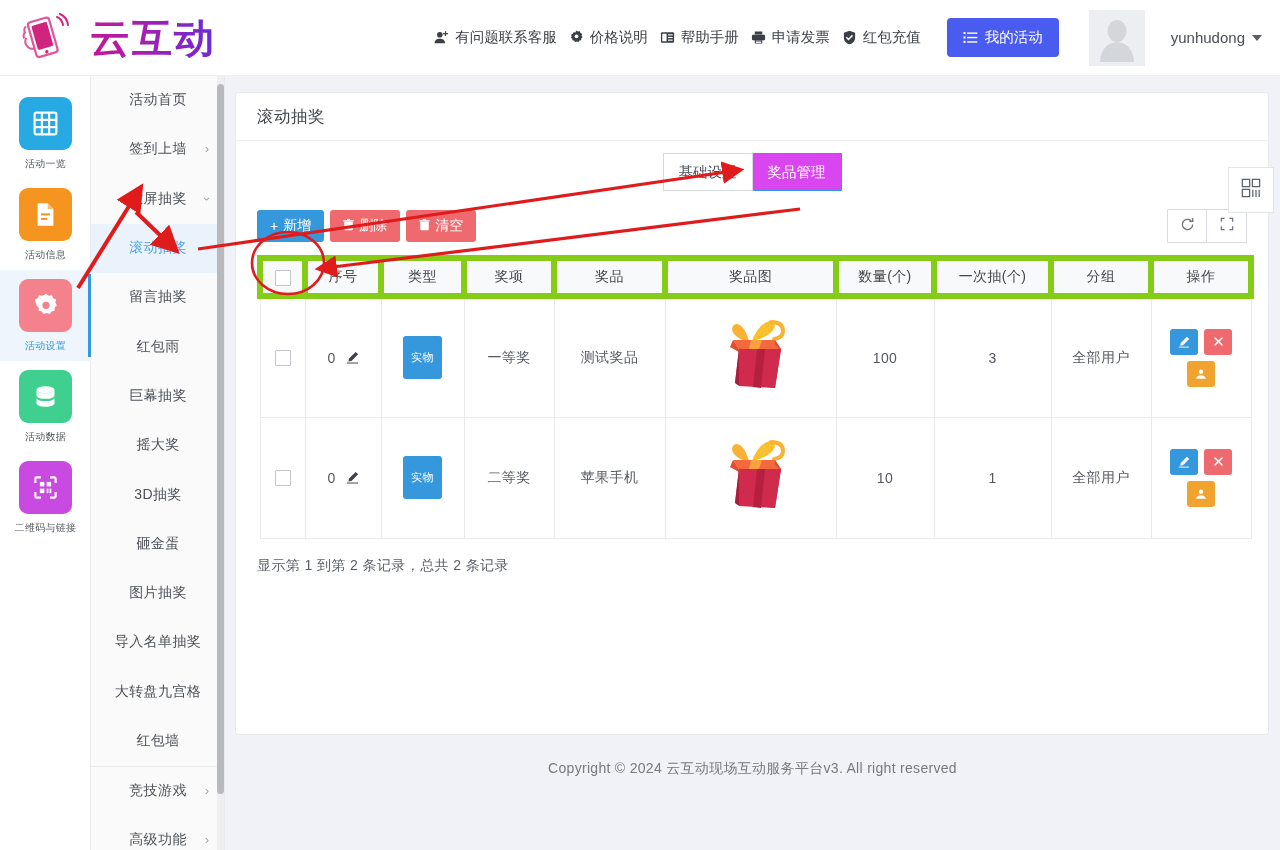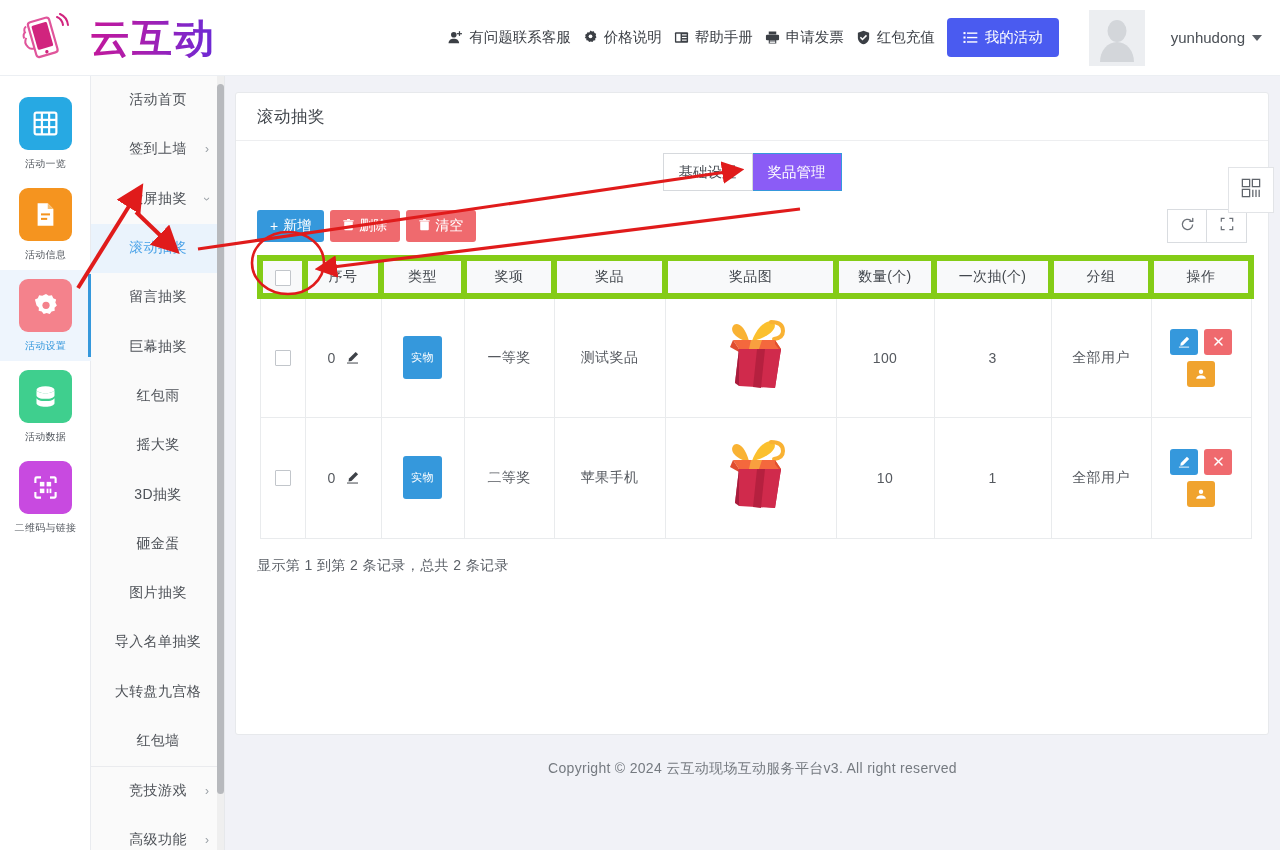--- a/index.html
+++ b/index.html
@@ -38,21 +38,21 @@
   }
   .topnav-item {
     display: flex; align-items: center; gap: 6px;
     font-size: 14.5px; color: #3b3f45; cursor: pointer; white-space: nowrap;
   }
   .topnav-icon { width: 15px; height: 15px; display:inline-block; color:#3b3f45; }
   .topnav-icon svg { display:block; }
   .myact-btn {
     background: #4a5bf0; color: #fff; border-radius: 4px;
     padding: 0 16px; height: 39px; display: flex; align-items: center; gap: 7px;
-    font-size: 14.5px; cursor: pointer; margin-left: 0;
+    font-size: 14.5px; cursor: pointer; margin-left: 14px;
   }
   .avatar {
     width: 56px; height: 56px; background: #eceef1; margin-left: 18px;
     display:flex; align-items:flex-end; justify-content:center; overflow:hidden;
   }
   .avatar-glyph { color:#d3d6da; }
   .username {
     font-size: 15px; color: #4a4f55; margin-left: 14px; margin-right: 4px;
     display:flex; align-items:center; gap:7px; cursor:pointer;
   }
@@ -123,21 +123,21 @@
   .card-title { font-size: 16.5px; color: #42474d; letter-spacing:.5px; }
   .card-body { padding: 0 21px; position: relative; }
 
   .tabs-row { height: 62px; display: flex; justify-content: center; align-items: center; }
   .tabgroup { display: flex; }
   .tab {
     height: 38px; padding: 0 15px; display:flex; align-items:center; justify-content:center;
     font-size: 14.5px; cursor: pointer; border: 1px solid #d6d9dd; background:#fff; color:#4b5057;
   }
   .tab + .tab { border-left: none; }
-  .tab.active { background: #8b5cf6; border-color: #3598dc; color: #fff; }
+  .tab.active { background: #d946ef; border-color: #3598dc; color: #fff; }
 
   .toolbar-row { display: flex; align-items: center; justify-content: space-between; height: 46px; }
   .btn-group { display: flex; gap: 6px; }
   .btn {
     height: 32px; padding: 0 13px; border-radius: 3px; font-size: 14px;
     display: flex; align-items: center; gap: 5px; cursor: pointer; color: #fff; border:none;
   }
   .btn-blue { background: #3598dc; }
   .btn-red  { background: #ef6a6e; }
   .tool-right { display: flex; }
@@ -386,24 +386,24 @@
       <span class="mtext">大屏抽奖</span>
       <span class="chev">›</span>
     </div>
     <div class="menu-li active">
       <span class="mtext">滚动抽奖</span>
     </div>
     <div class="menu-li">
       <span class="mtext">留言抽奖</span>
     </div>
     <div class="menu-li">
+      <span class="mtext">红包雨</span>
+    </div>
+    <div class="menu-li">
       <span class="mtext">巨幕抽奖</span>
-    </div>
-    <div class="menu-li">
-      <span class="mtext">红包雨</span>
     </div>
     <div class="menu-li">
       <span class="mtext">摇大奖</span>
     </div>
     <div class="menu-li">
       <span class="mtext">3D抽奖</span>
     </div>
     <div class="menu-li">
       <span class="mtext">砸金蛋</span>
     </div>

